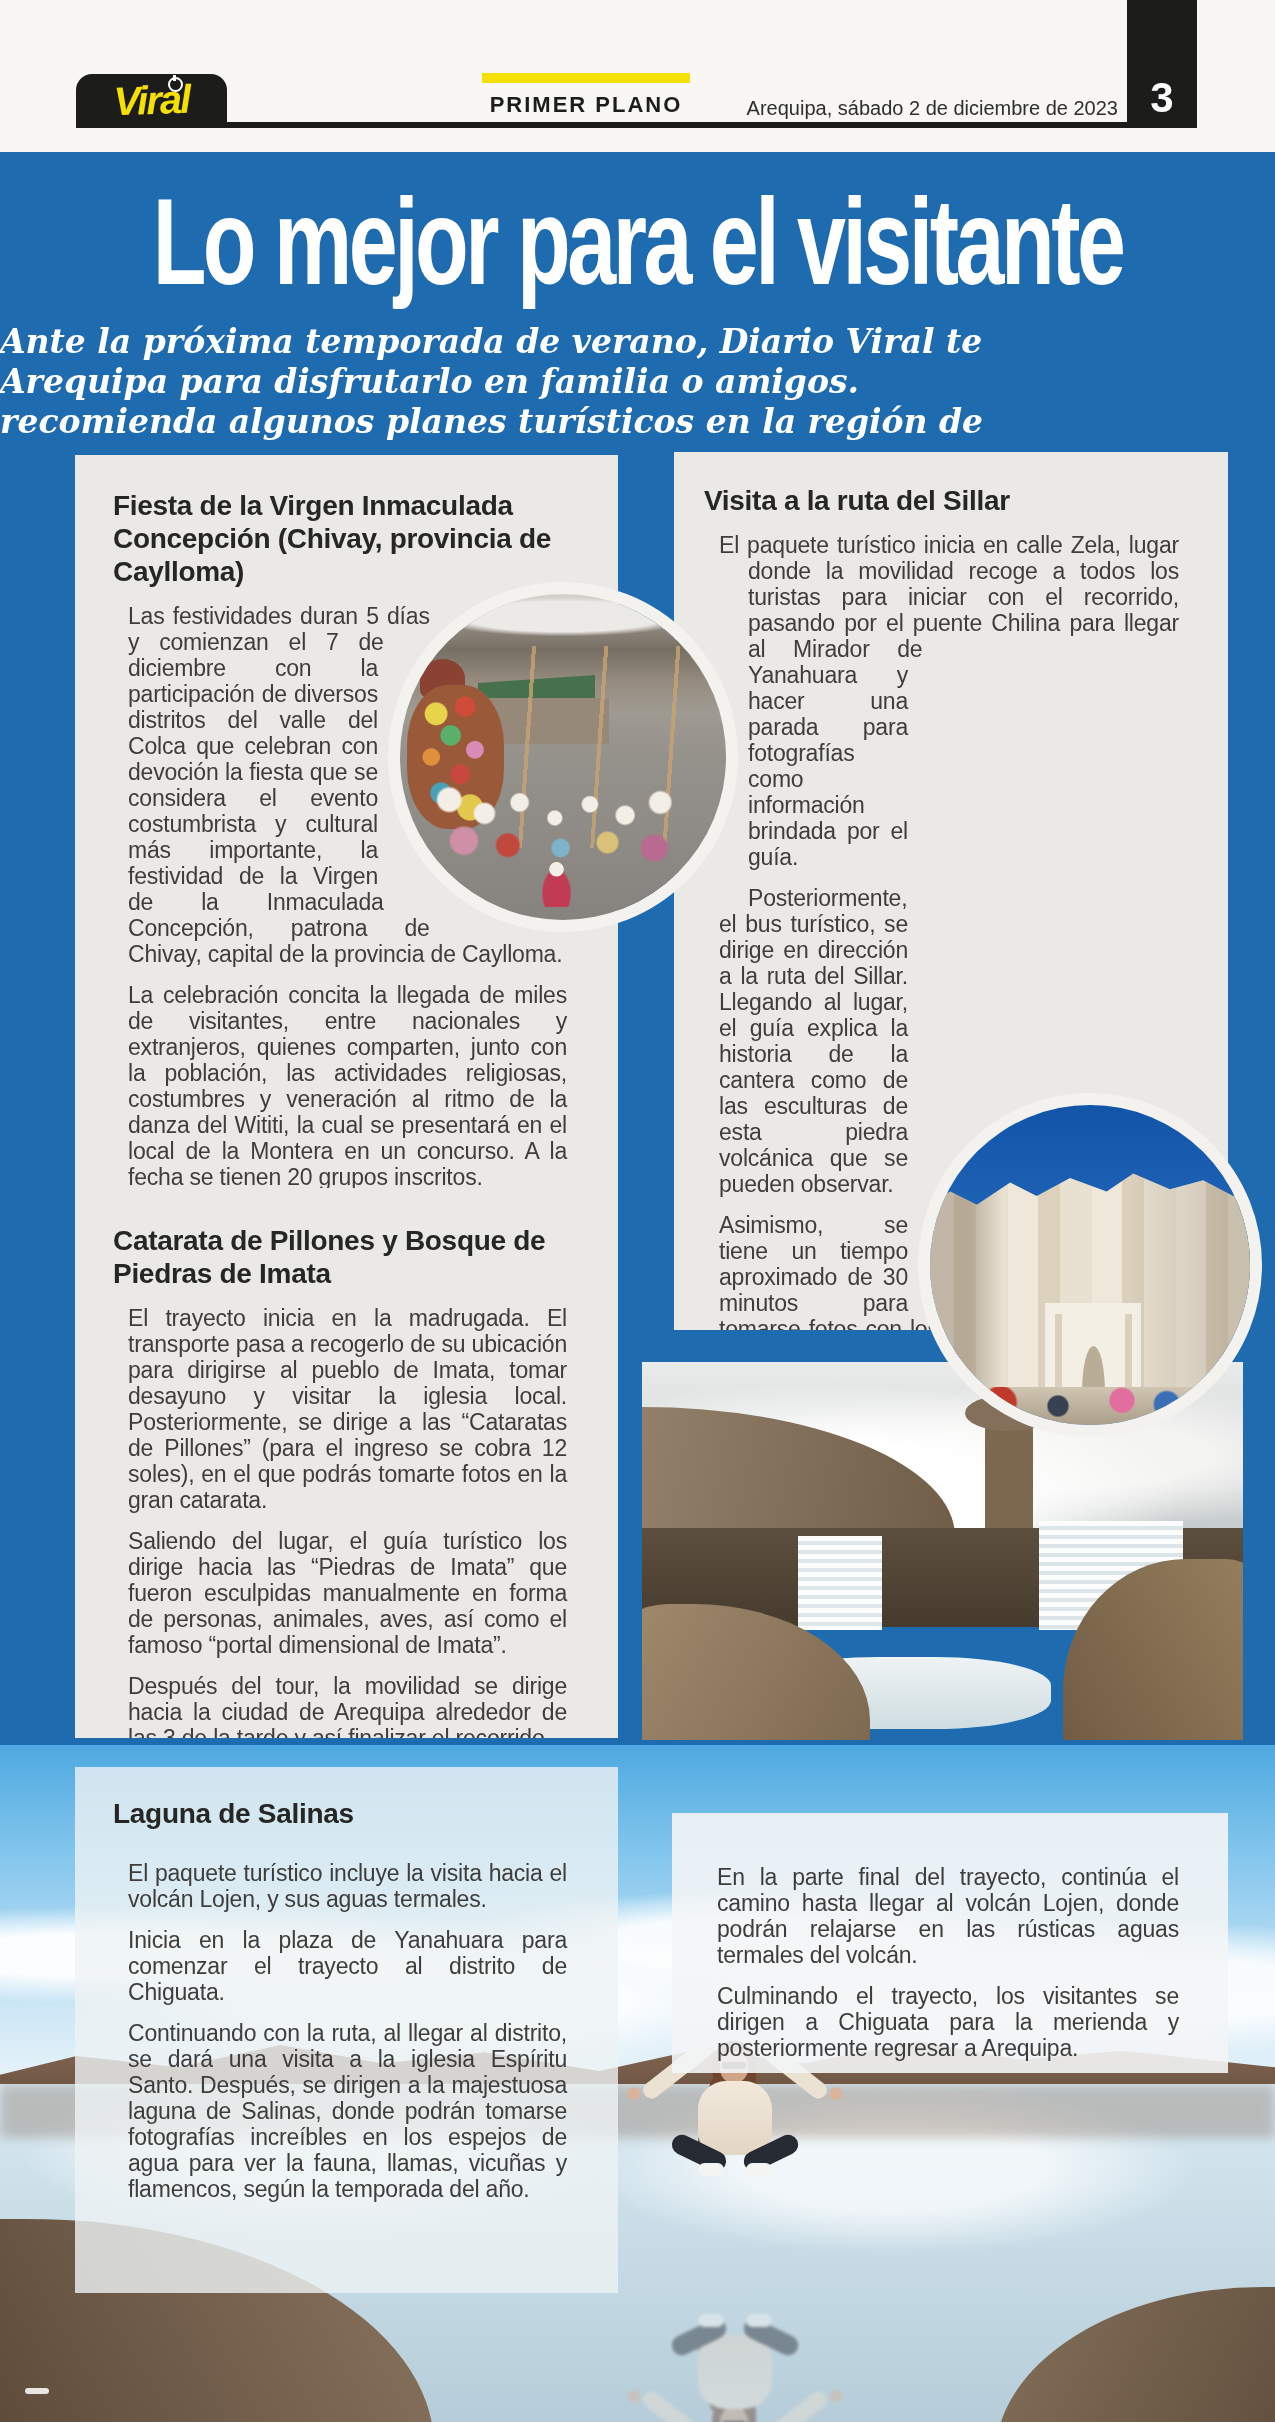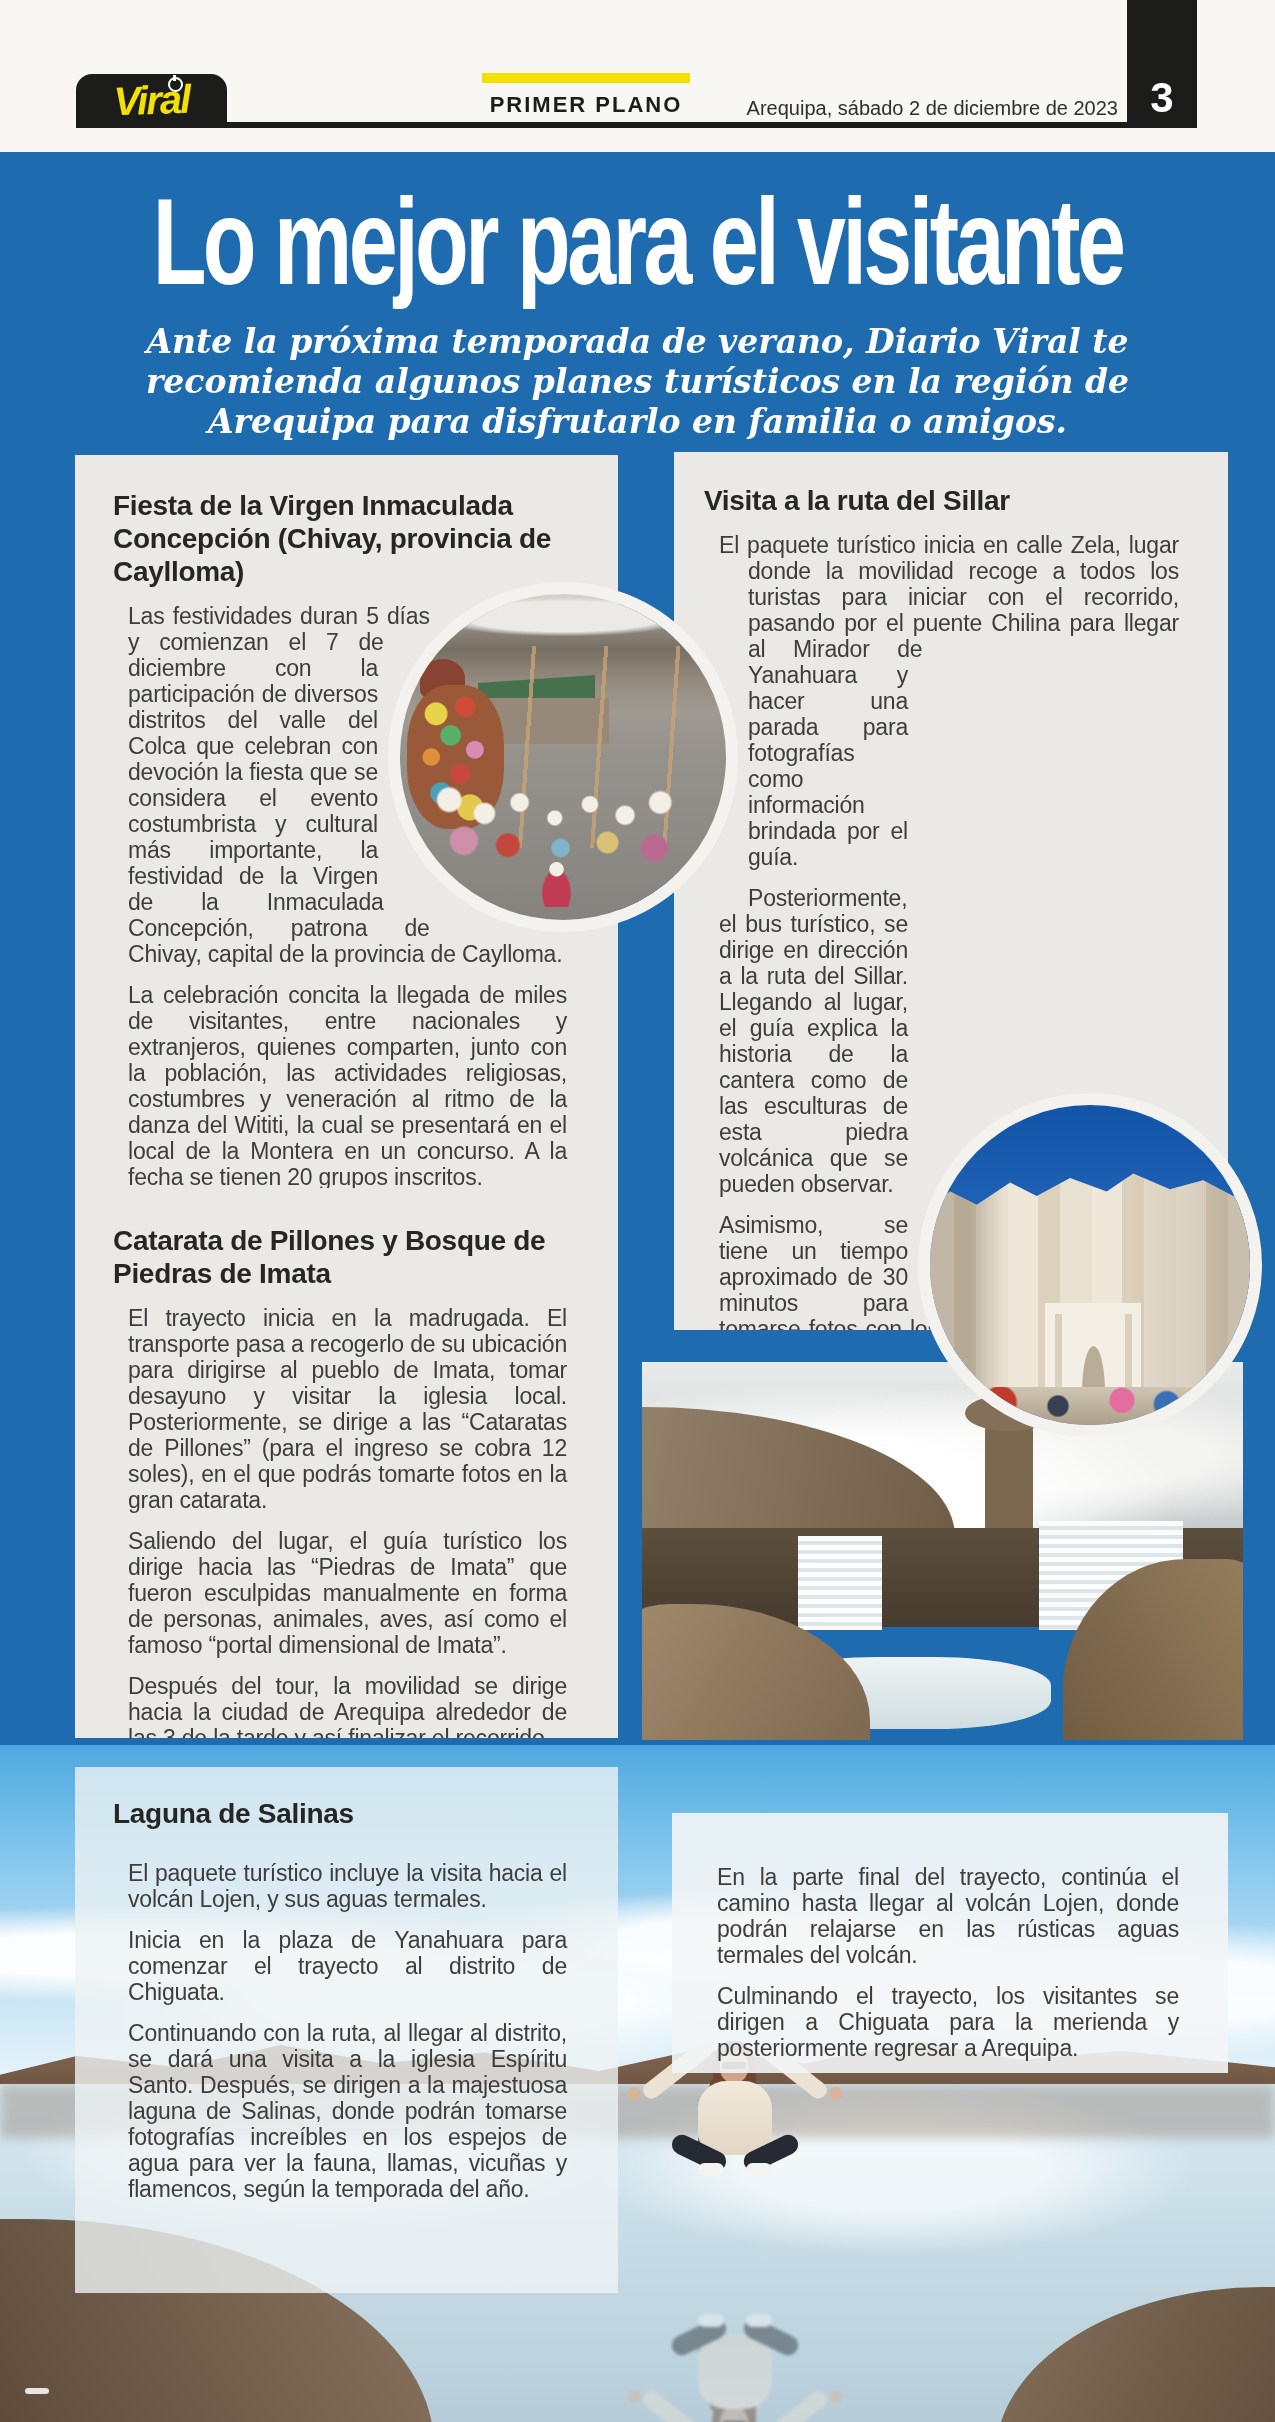--- a/index.html
+++ b/index.html
@@ -21,21 +21,21 @@
         font-size:22px;font-weight:bold;letter-spacing:2px;}
   .date{position:absolute;right:157px;top:97px;font-size:20px;color:#2e2e2c;}
   .page-num-block{position:absolute;left:1127px;top:0;width:70px;height:128px;background:#1c1c1a;}
   .page-num{position:absolute;left:0;right:0;bottom:6px;text-align:center;color:#fff;
         font-size:42px;font-weight:bold;}
 
   
   .title{position:absolute;left:0;right:0;top:172px;text-align:center;color:#fff;z-index:2;
         font-size:100px;font-weight:bold;letter-spacing:-4px;white-space:nowrap;
         transform:scale(0.88,1.22);transform-origin:50% 0;}
-  .subtitle{position:absolute;left:0;right:0;top:322px;text-align:center;color:#fff;z-index:2;
+  .subtitle{position:absolute;left:0;right:0;top:322px;text-align:left;color:#fff;z-index:2;
         font-family:"DejaVu Serif",serif;font-style:italic;font-weight:bold;
         font-size:33px;line-height:40px;}
 
   
   .box{position:absolute;background:#eae9e6;overflow:hidden;z-index:4;}
   .box h2{margin:0;color:#262624;font-size:28px;line-height:33px;font-weight:bold;letter-spacing:-0.3px;}
   .box .body{color:#3e3d3b;font-size:23px;line-height:26px;letter-spacing:-0.2px;text-align:justify;}
   .box .body p{margin:15px;}
 
   .box-fiesta{left:75px;top:455px;width:543px;height:892px;padding:34px 36px 0 38px;box-sizing:border-box;}
@@ -211,22 +211,22 @@
     <div class="kicker">PRIMER PLANO</div>
     <div class="date">Arequipa, sábado 2 de diciembre de 2023</div>
     <div class="page-num-block">
       <div class="page-num">3</div>
     </div>
   </div>
 
   <div class="title">Lo mejor para el visitante</div>
   <div class="subtitle">
     <div>Ante la próxima temporada de verano, Diario Viral te</div>
+    <div>Arequipa para disfrutarlo en familia o amigos.</div>
     <div>recomienda algunos planes turísticos en la región de</div>
-    <div>Arequipa para disfrutarlo en familia o amigos.</div>
   </div>
 
   <div class="box box-fiesta">
     <h2>Fiesta de la Virgen Inmaculada Concepción (Chivay, provincia de Caylloma)</h2>
     <div class="body">
       <div class="spacer-festival"></div>
       <p>Las festividades duran 5 días y comienzan el 7 de diciembre con la participación de diversos distritos del valle del Colca que celebran con devoción la fiesta que se considera el evento costumbrista y cultural más importante, la festividad de la Virgen de la Inmaculada Concepción, patrona de Chivay, capital de la provincia de Caylloma.</p>
       <p>La celebración concita la llegada de miles de visitantes, entre nacionales y extranjeros, quienes comparten, junto con la población, las actividades religiosas, costumbres y veneración al ritmo de la danza del Wititi, la cual se presentará en el local de la Montera en un concurso. A la fecha se tienen 20 grupos inscritos.</p>
     </div>
   </div>

